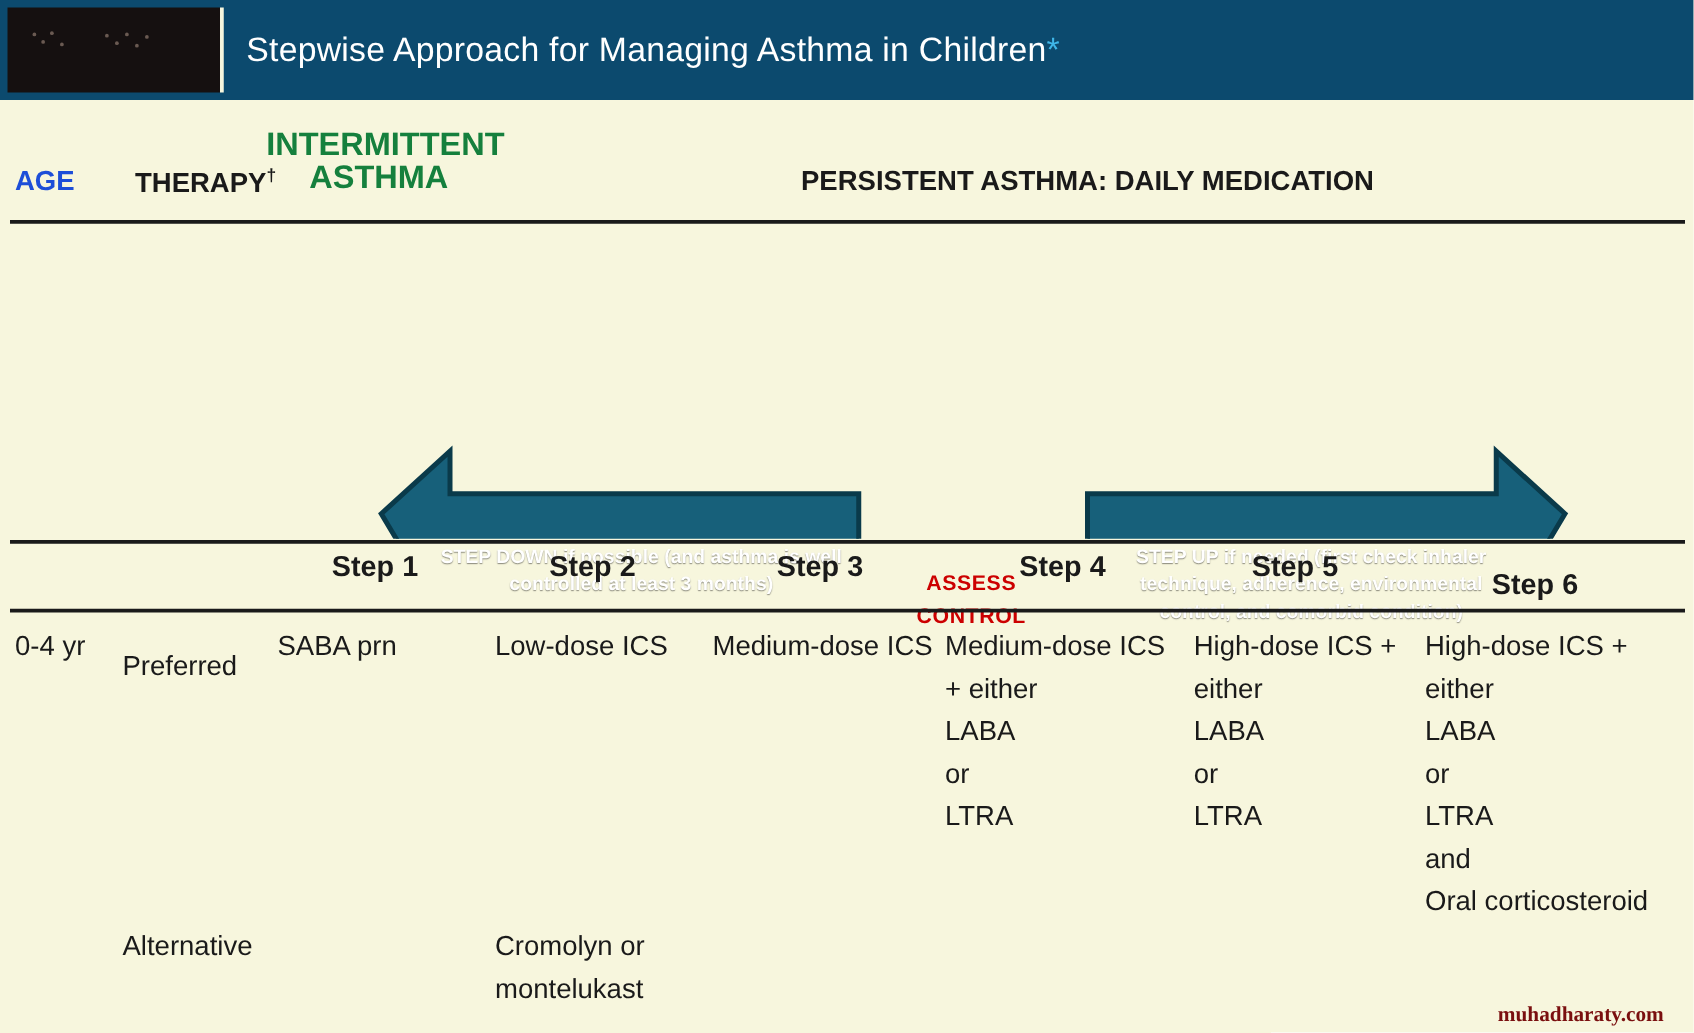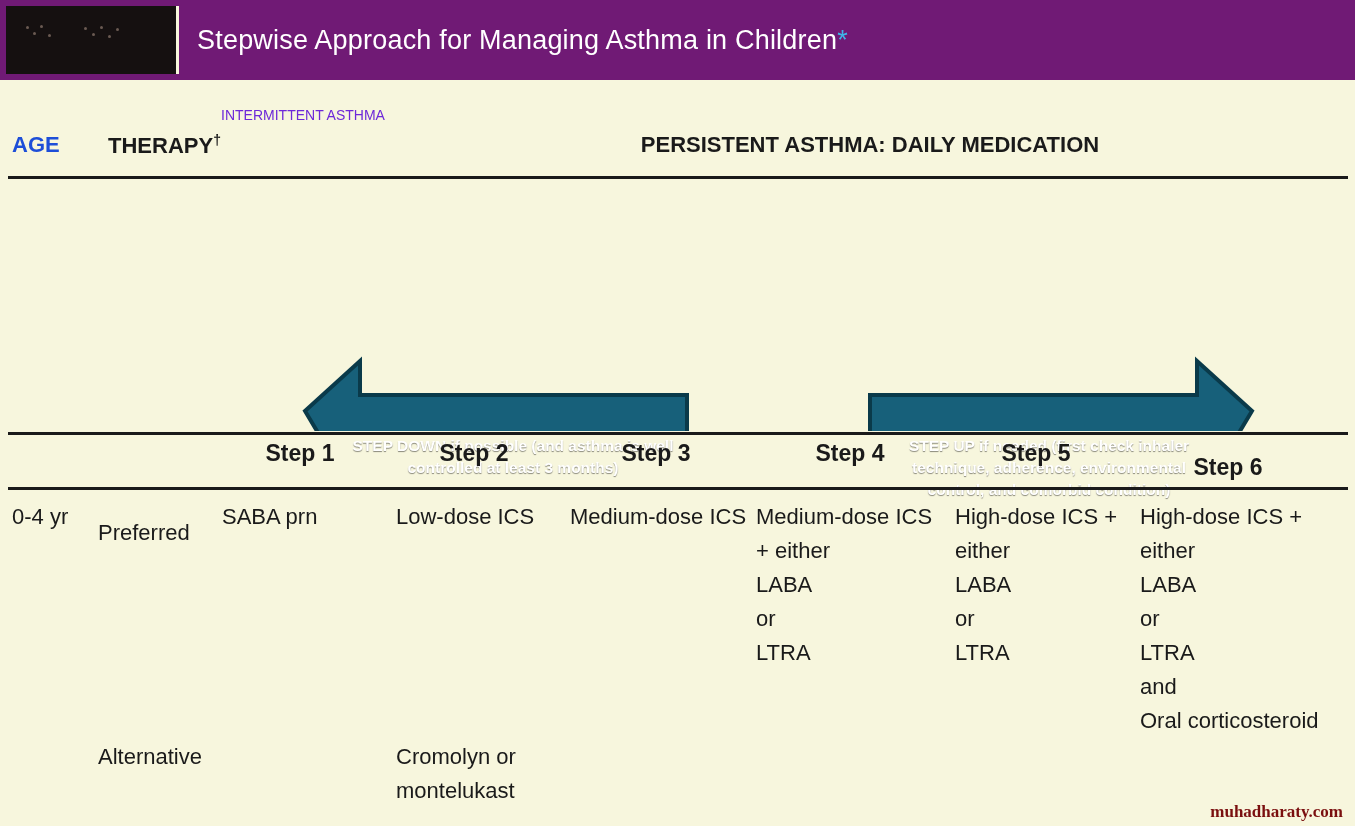--- a/index.html
+++ b/index.html
@@ -16,21 +16,21 @@
     height: 826px;
     background: #f7f6dd;
     overflow: hidden;
   }
 
   
   .titlebar {
     position: absolute;
     left: 0; top: 0;
     width: 1355px; height: 80px;
-    background: #701a75;
+    background: #0c4a6e;
     display: flex;
     align-items: center;
   }
   .logo-box {
     width: 170px;
     height: 68px;
     margin-left: 6px;
     background: #151010;
     position: relative;
     flex: none;
@@ -82,23 +82,23 @@
     left: 108px; top: 52px;
     font-size: 22px; font-weight: bold;
     color: #1a1a1a;
   }
   .h-therapy sup { font-size: 14px; }
   .h-intermittent {
     position: absolute;
     left: 213px; top: 22px;
     width: 180px;
     text-align: center;
-    font-size: 14px; font-weight: normal;
+    font-size: 26px; font-weight: bold;
     line-height: 26px;
-    color: #6d28d9;
+    color: #15803d;
   }
   .h-persistent {
     position: absolute;
     left: 400px; top: 52px;
     width: 940px;
     text-align: center;
     font-size: 22px; font-weight: bold;
     color: #1a1a1a;
   }
 
@@ -175,21 +175,21 @@
 
   .col1 { left: 222px; }
   .col2 { left: 396px; }
   .col3 { left: 570px; }
   .col4 { left: 756px; }
   .col5 { left: 955px; }
   .col6 { left: 1140px; }
 
   .watermark {
     position: absolute;
-    right: 12px;
+    right: 24px;
     bottom: 4px;
     font-size: 17px;
     font-weight: bold;
     color: #7a0f0f;
     font-family: "Liberation Serif", serif;
   }
 </style>
 </head>
 <body>
 
@@ -228,20 +228,21 @@
 
   <div class="arrow-band">
     <svg width="1355" height="252" style="position:absolute;left:0;top:0;">
 
       <polygon points="305,232 360,182 360,216 687,216 687,290 360,290 360,324" fill="#17607a" stroke="#0a3a4a" stroke-width="4"></polygon>
 
       <polygon points="1252,232 1197,182 1197,216 870,216 870,290 1197,290 1197,324" fill="#17607a" stroke="#0a3a4a" stroke-width="4"></polygon>
     </svg>
     <div class="arrow-label lbl-down">STEP DOWN if possible (and asthma is well controlled at least 3 months)</div>
     <div class="arrow-label lbl-up">STEP UP if needed (first check inhaler technique, adherence, environmental control, and comorbid condition)</div>
+    <div class="assess">ASSESS CONTROL</div>
   </div>
 
   <div class="rule rule-2"></div>
 
   <div class="steps">
     <div class="step" style="left:212px; width:176px;">Step 1</div>
     <div class="step" style="left:386px; width:176px;">Step 2</div>
     <div class="step" style="left:568px; width:176px;">Step 3</div>
     <div class="step" style="left:762px; width:176px;">Step 4</div>
     <div class="step" style="left:948px; width:176px;">Step 5</div>

